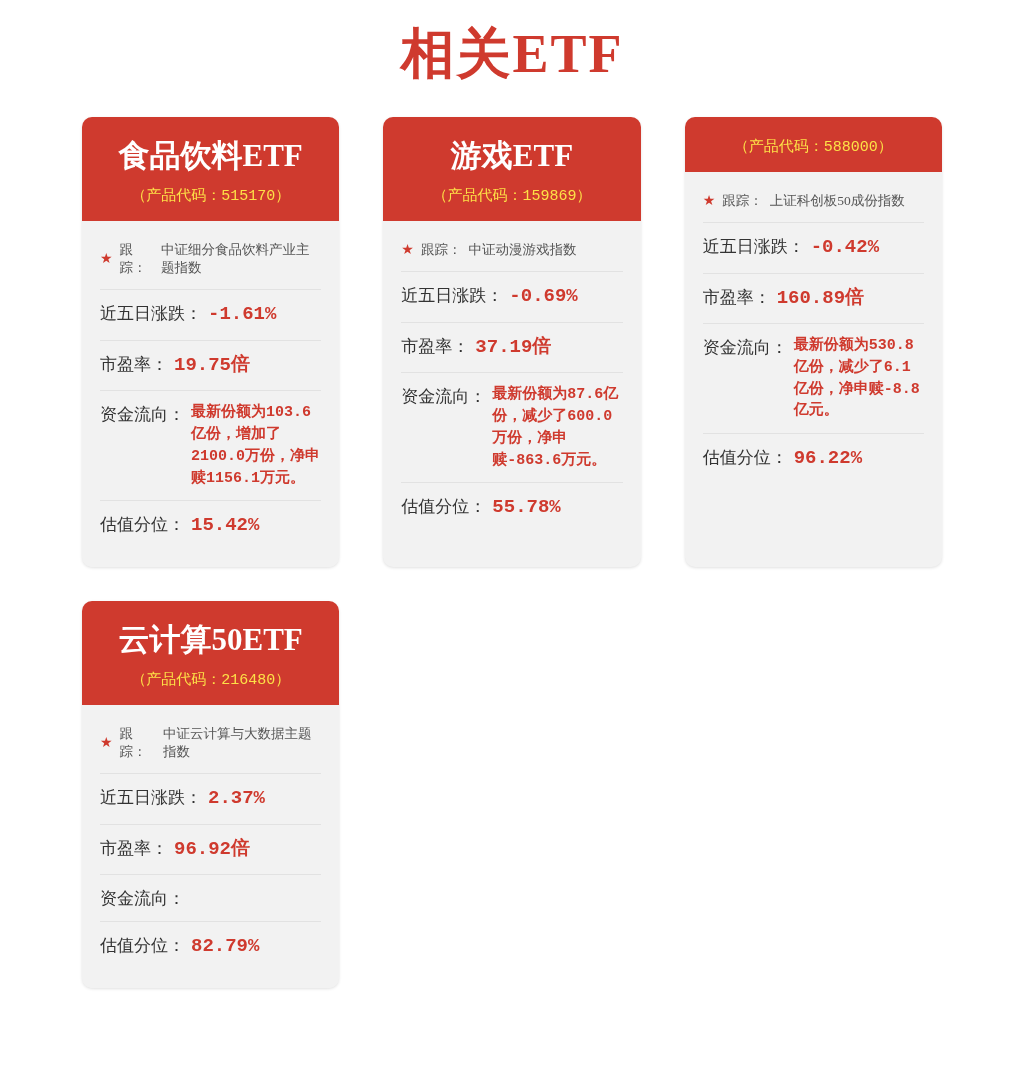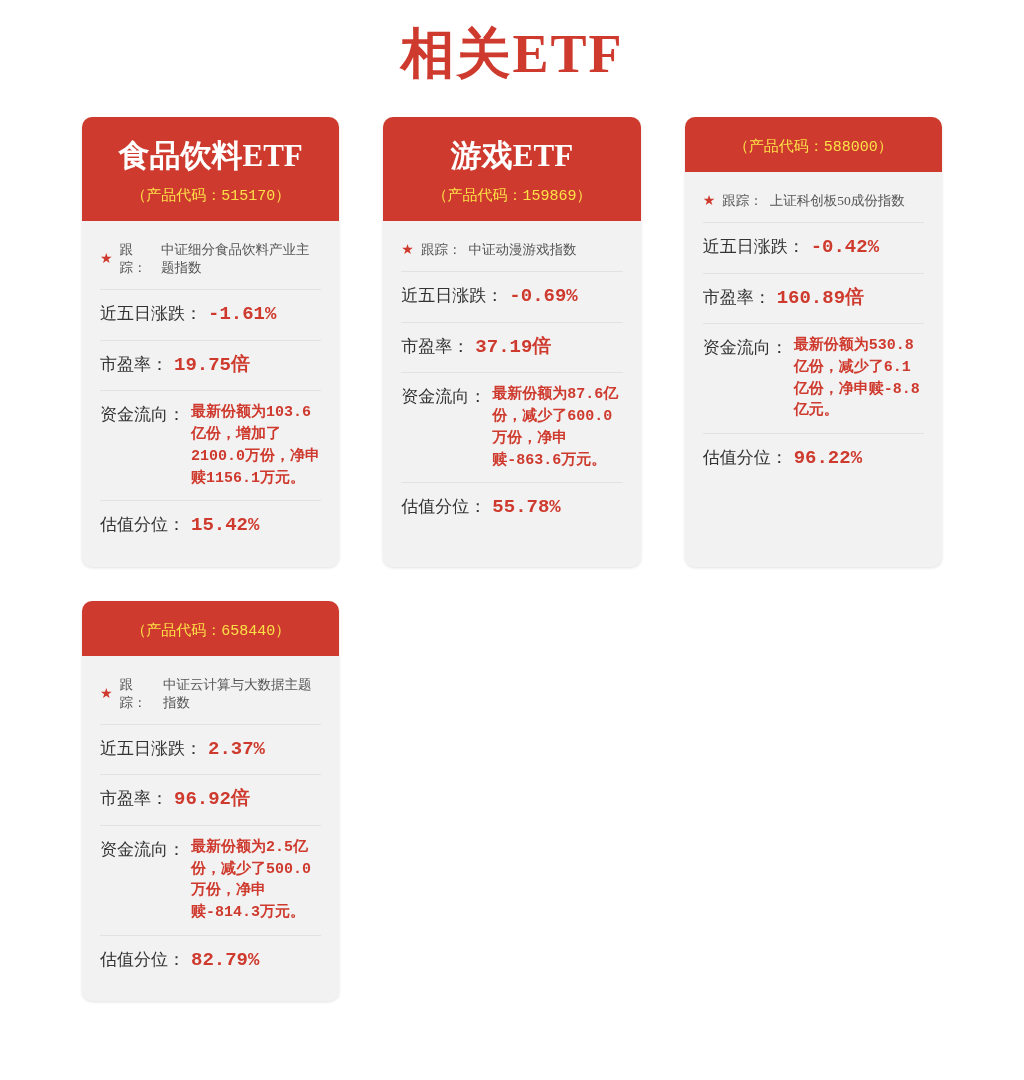--- a/index.html
+++ b/index.html
@@ -198,39 +198,39 @@
         </div>
         <div class="row">
           <span class="row-label">估值分位：</span>
           <span class="row-value">96.22%</span>
         </div>
       </div>
     </div>
 
     <div class="card">
       <div class="card-header">
-        <div class="card-code">（产品代码：658440）</div>
+        <div class="card-title">云计算50ETF</div>
+        <div class="card-code">（产品代码：216480）</div>
       </div>
       <div class="card-body">
         <div class="track-row">
           <span class="star-icon">★</span>
           <span>跟踪：</span>
           <span>中证云计算与大数据主题指数</span>
         </div>
         <div class="row">
           <span class="row-label">近五日涨跌：</span>
           <span class="row-value">2.37%</span>
         </div>
         <div class="row">
           <span class="row-label">市盈率：</span>
           <span class="row-value">96.92倍</span>
         </div>
         <div class="row">
           <span class="row-label">资金流向：</span>
-          <span class="row-value flow">最新份额为2.5亿份，减少了500.0万份，净申赎-814.3万元。</span>
         </div>
         <div class="row">
           <span class="row-label">估值分位：</span>
           <span class="row-value">82.79%</span>
         </div>
       </div>
     </div>
 
   </div>
 </div>

